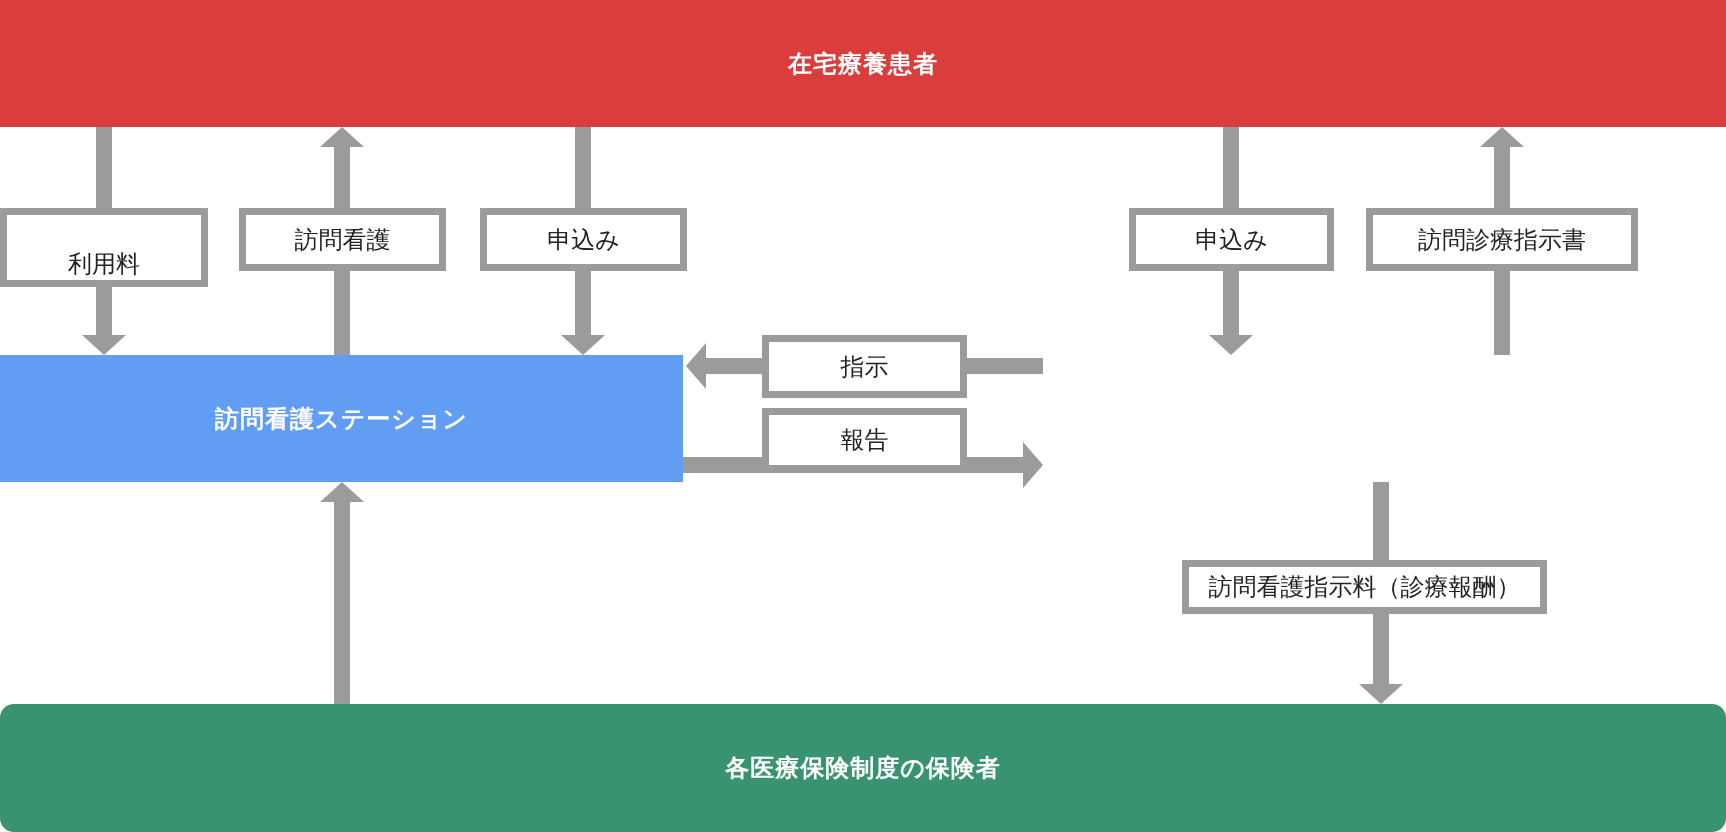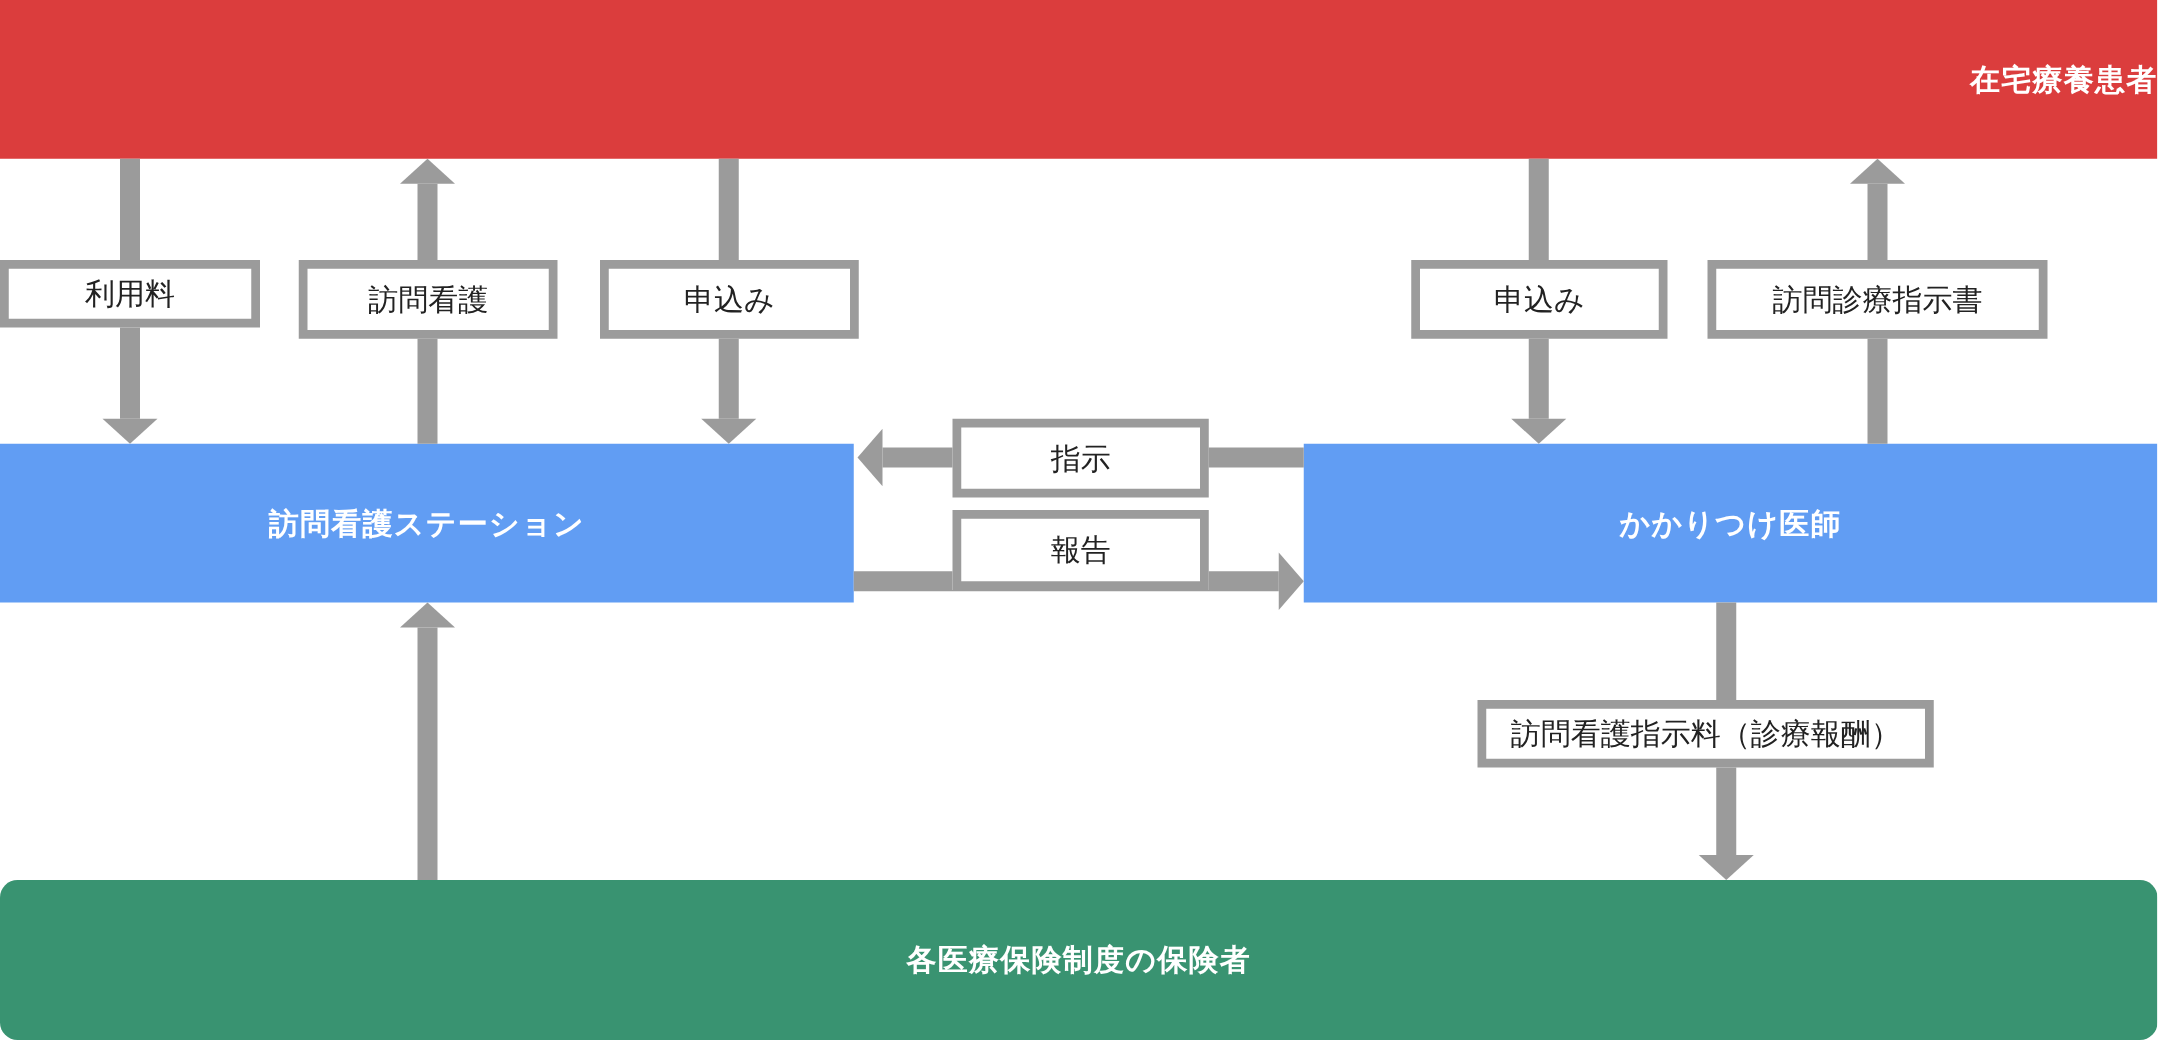--- a/index.html
+++ b/index.html
@@ -83,33 +83,30 @@
     border-top: 23px solid transparent;
     border-bottom: 23px solid transparent;
     border-left: 20px solid var(--arrow-gray, #9B9B9B);
   }
 </style>
 </head>
 <body>
 
 <div class="canvas">
 
-  <div class="bar bar-red" style="left:0; top:0; width:1726px; height:127px;justify-content:flex-end;">
+  <div class="bar bar-red" style="left:0; top:0; width:1726px; height:127px;">
     <span class="bar-label">在宅療養患者</span>
   </div>
 
   <div class="bar bar-green" style="left:0; top:704px; width:1726px; height:128px;">
     <span class="bar-label">各医療保険制度の保険者</span>
   </div>
 
   <div class="entity" style="left:0; top:355px; width:683px; height:127px;">
     <span class="entity-label">訪問看護ステーション</span>
-  </div>
-  <div class="entity" style="left:1043px; top:355px; width:683px; height:127px;">
-    <span class="entity-label">かかりつけ医師</span>
   </div>
 
   <div>
     <div class="shaft" style="left:96px; top:127px; width:16px; height:208px;"></div>
     <div class="head head-down" style="left:82px; top:335px;"></div>
   </div>
 
   <div>
     <div class="head head-up" style="left:320px; top:127px;"></div>
     <div class="shaft" style="left:334px; top:147px; width:16px; height:208px;"></div>
@@ -143,21 +140,21 @@
   <div>
     <div class="head head-up" style="left:320px; top:482px;"></div>
     <div class="shaft" style="left:334px; top:502px; width:16px; height:202px;"></div>
   </div>
 
   <div>
     <div class="shaft" style="left:1373px; top:482px; width:16px; height:202px;"></div>
     <div class="head head-down" style="left:1359px; top:684px;"></div>
   </div>
 
-  <div class="labelbox" style="left:0; top:208px; width:208px; height:54px;">
+  <div class="labelbox" style="left:0; top:208px; width:208px; height:79px;align-items:flex-end;">
     <span>利用料</span>
   </div>
   <div class="labelbox" style="left:239px; top:208px; width:207px; height:63px;">
     <span>訪問看護</span>
   </div>
   <div class="labelbox" style="left:480px; top:208px; width:207px; height:63px;">
     <span>申込み</span>
   </div>
   <div class="labelbox" style="left:1129px; top:208px; width:205px; height:63px;">
     <span>申込み</span>

